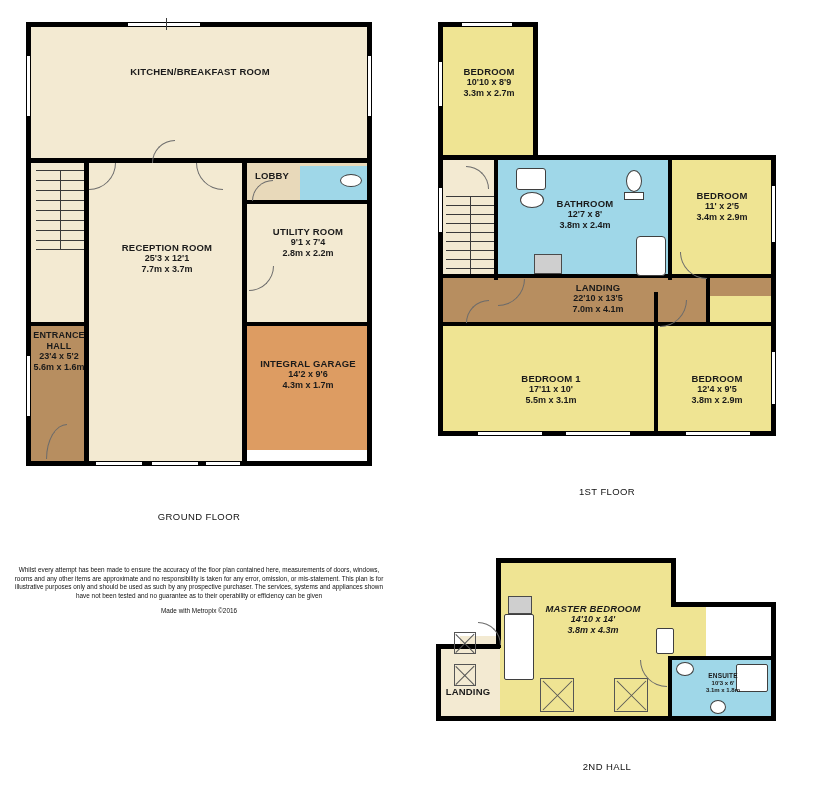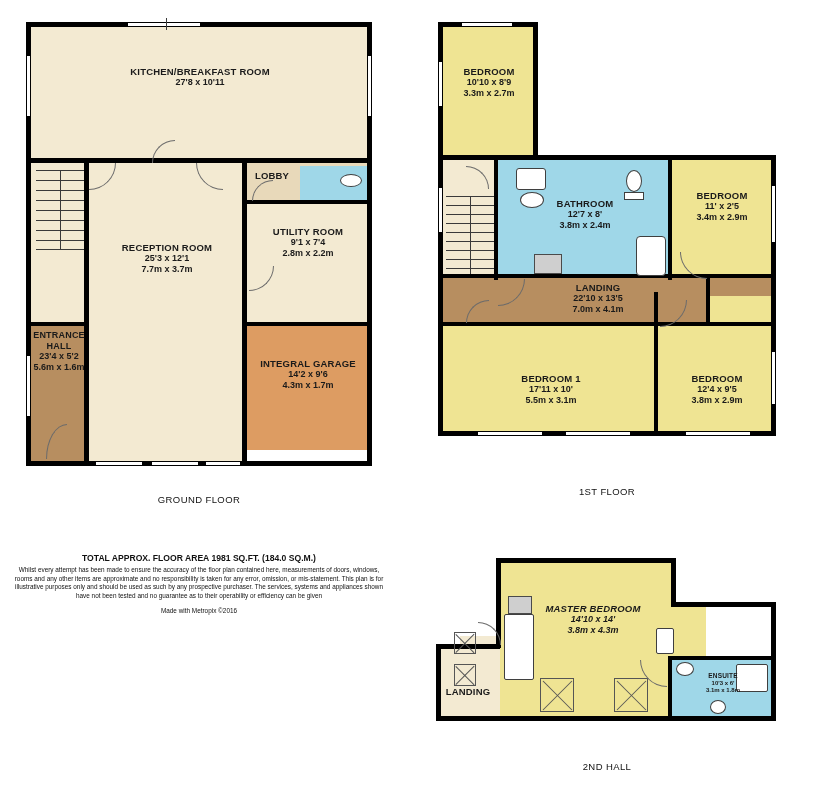--- a/index.html
+++ b/index.html
@@ -88,21 +88,20 @@
     <div class="doorL" style="left:196px;top:163px;width:26px;height:26px;"></div>
     <div class="doorTL" style="left:252px;top:180px;width:20px;height:20px;"></div>
     <div class="door" style="left:249px;top:266px;width:24px;height:24px;"></div>
     <div class="doorTL" style="left:46px;top:424px;width:20px;height:34px;"></div>
     <div class="thin" style="left:166px;top:18px;width:1px;height:12px;"></div>
 
     <div class="fix oval" style="left:340px;top:174px;width:22px;height:13px;"></div>
 
     <div class="lbl" style="left:60px;top:66px;width:280px;">
       <div class="n">KITCHEN/BREAKFAST ROOM</div>
-      <div class="d">27'8 x 10'11</div>
     </div>
 
     <div class="lbl" style="left:84px;top:242px;width:166px;">
       <div class="n">RECEPTION ROOM</div>
       <div class="d">25'3 x 12'1</div>
       <div class="d">7.7m x 3.7m</div>
     </div>
 
     <div class="lbl" style="left:242px;top:170px;width:60px;">
       <div class="n">LOBBY</div>
@@ -119,21 +118,21 @@
       <div class="d">23'4 x 5'2</div>
       <div class="d">5.6m x 1.6m</div>
     </div>
 
     <div class="lbl" style="left:248px;top:358px;width:120px;">
       <div class="n">INTEGRAL GARAGE</div>
       <div class="d">14'2 x 9'6</div>
       <div class="d">4.3m x 1.7m</div>
     </div>
 
-    <div class="floorlbl" style="left:99px;top:494px;width:200px;text-align:center;">GROUND FLOOR</div>
+    <div class="floorlbl" style="left:99px;top:511px;width:200px;text-align:center;">GROUND FLOOR</div>
   </div>
 
   <div>
 
     <div class="room yellow" style="left:442px;top:26px;width:92px;height:130px;"></div>
     <div class="room blue" style="left:498px;top:160px;width:174px;height:118px;"></div>
     <div class="room cream" style="left:442px;top:160px;width:56px;height:118px;"></div>
     <div class="room yellow" style="left:672px;top:160px;width:100px;height:118px;"></div>
     <div class="room brown" style="left:442px;top:278px;width:330px;height:48px;"></div>
     <div class="room yellow" style="left:442px;top:326px;width:216px;height:110px;"></div>
@@ -277,17 +276,16 @@
 
     <div class="lbl" style="left:688px;top:672px;width:70px;">
       <div class="n" style="font-size:6.5px;">ENSUITE</div>
       <div class="d" style="font-size:6px;">10'3 x 6'</div>
       <div class="d" style="font-size:6px;">3.1m x 1.8m</div>
     </div>
 
     <div class="floorlbl" style="left:507px;top:761px;width:200px;">2ND HALL</div>
   </div>
 
-  <div class="areatxt" style="left:9px;top:553px;width:380px;">TOTAL APPROX. FLOOR AREA 1981 SQ.FT. (184.0 SQ.M.)</div>
   <div class="disc" style="left:9px;top:566px;">Whilst every attempt has been made to ensure the accuracy of the floor plan contained here, measurements of doors, windows, rooms and any other items are approximate and no responsibility is taken for any error, omission, or mis-statement. This plan is for illustrative purposes only and should be used as such by any prospective purchaser. The services, systems and appliances shown have not been tested and no guarantee as to their operability or efficiency can be given</div>
   <div class="disc" style="left:9px;top:607px;">Made with Metropix ©2016</div>
 
 </div>
 
 </body></html>

